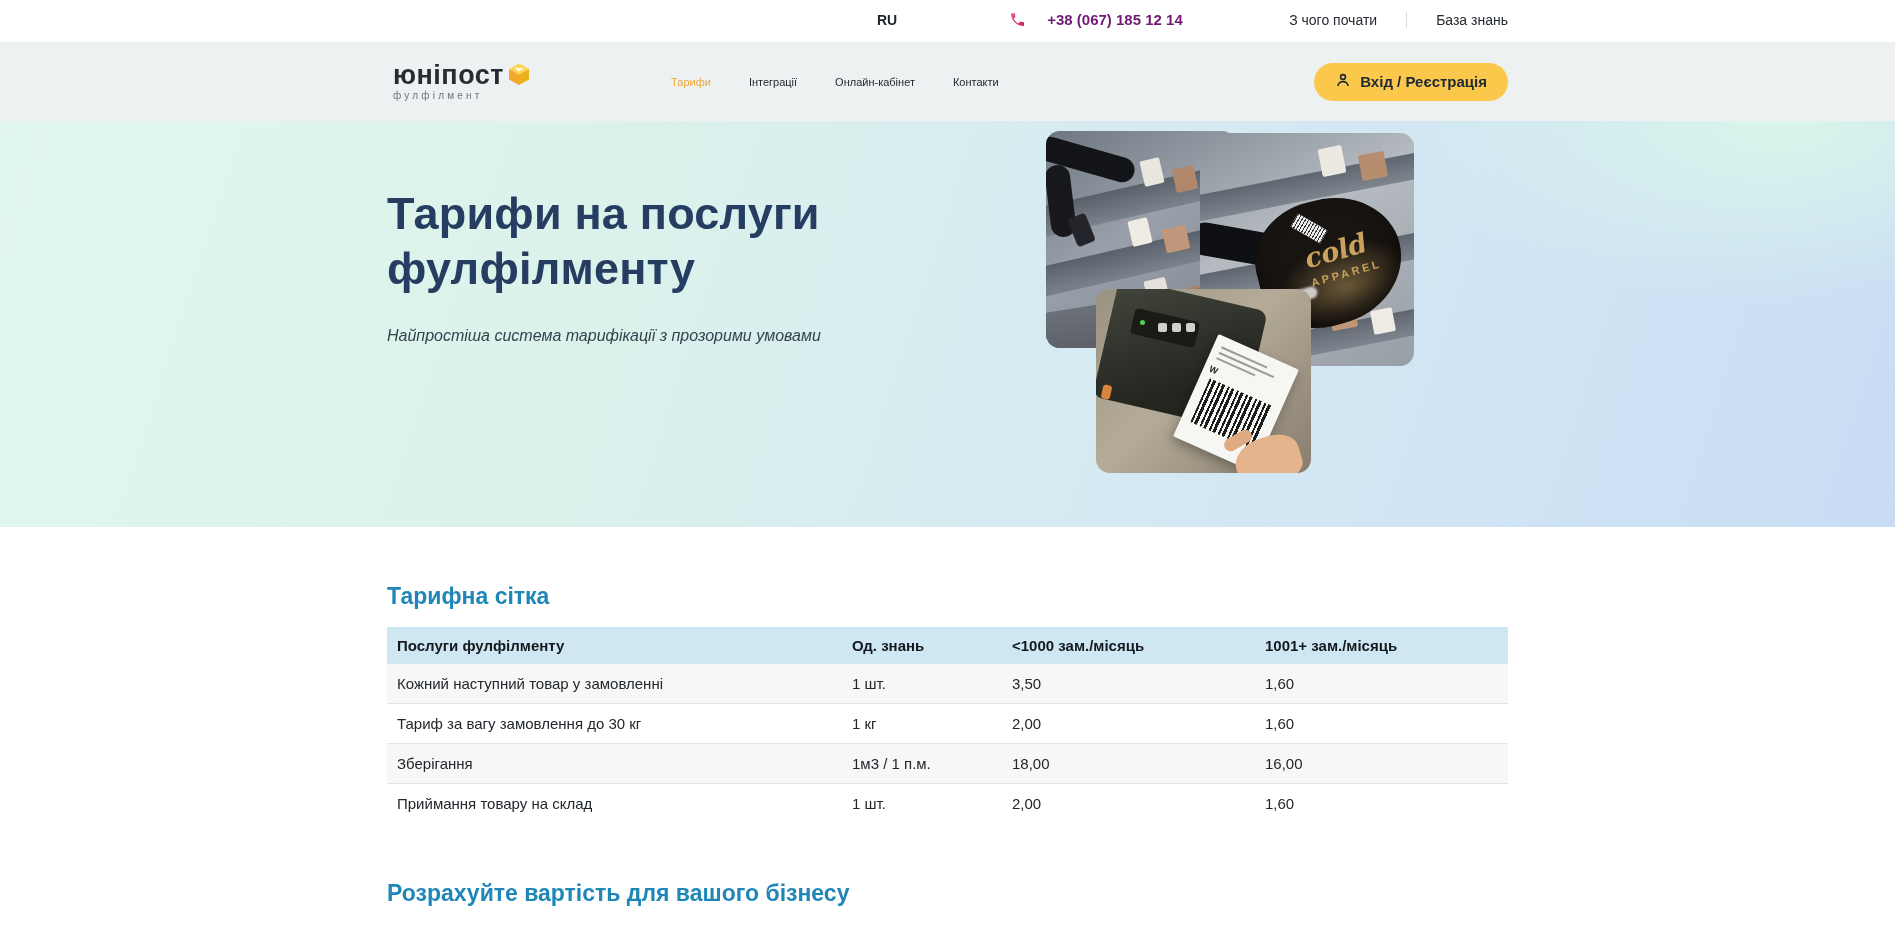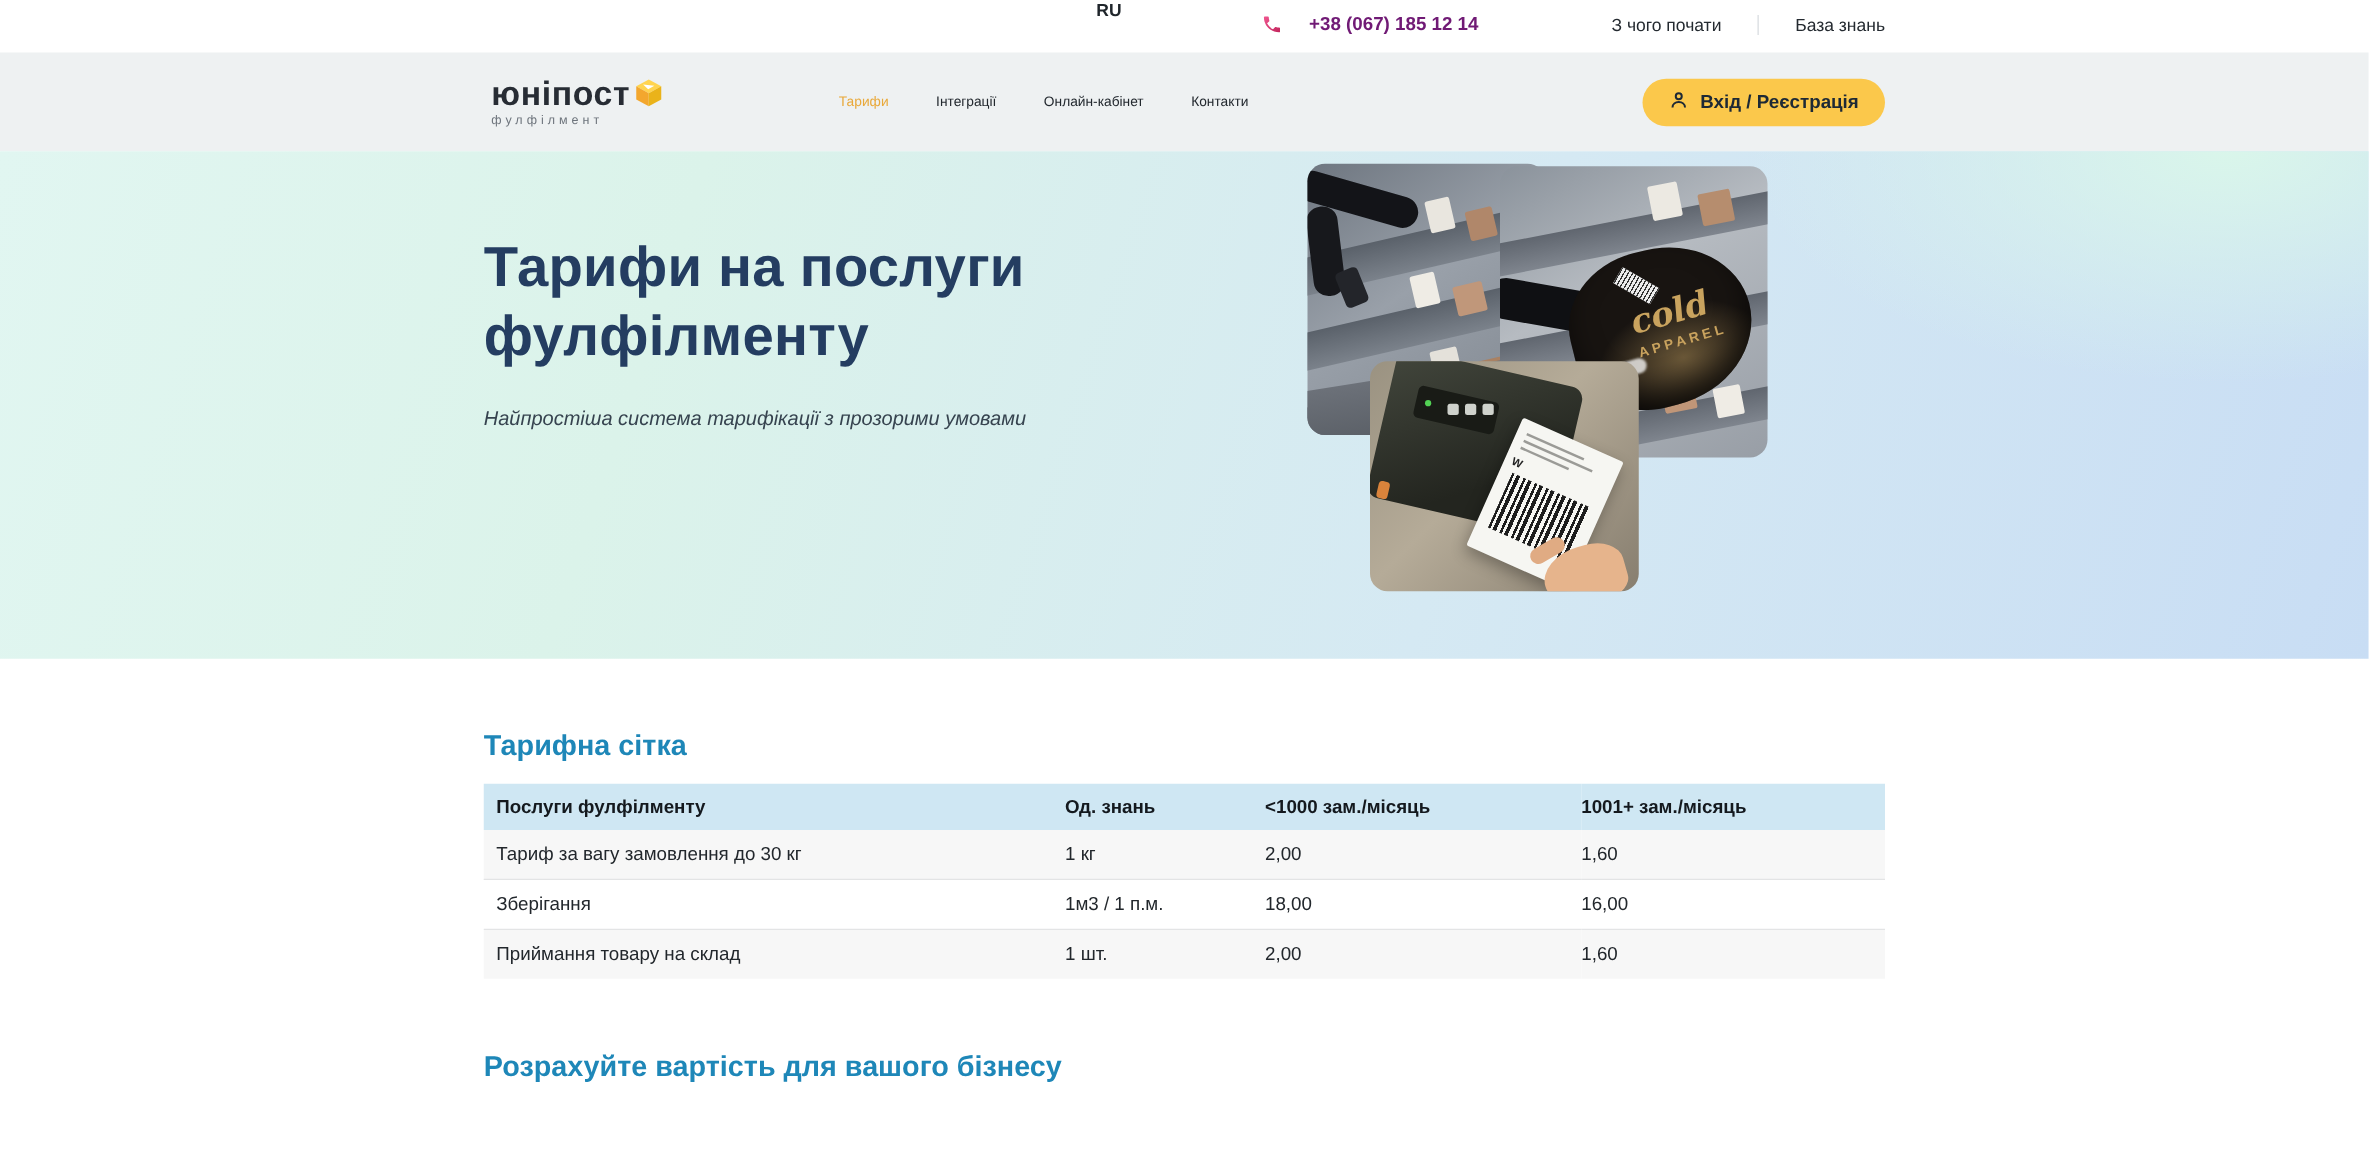--- a/index.html
+++ b/index.html
@@ -2,21 +2,21 @@
 <html style="--gold: #e9a93b; --button_yellow: #fbc84b; --navy: #243d61; --teal: #1e87b8; --phone_pink: #e4487e; --table_header_bg: #cfe7f3;"><head>
 <meta charset="utf-8">
 <style>
   * { box-sizing: border-box; margin: 0; padding: 0; }
   html, body { width: 1895px; height: 938px; overflow: hidden; background: #fff;
     font-family: "Liberation Sans", sans-serif; color: #23292f; }
   .container { width: 1121px; margin: 0 auto; position: relative; }
 
   
   .topbar { height: 42px; background: #fff; }
-  .topbar-inner { display: flex; height: 39px; }
+  .topbar-inner { display: flex; align-items: center; height: 39px; }
   .lang { margin-left: 490px; font-size: 14px; font-weight: 700; color: #1f252b; cursor: pointer; }
   .phone-link { display: flex; align-items: center; gap: 21px; margin-left: 112px;
     font-size: 15px; font-weight: 600; color: #701a75; cursor: pointer; }
   .phone-link svg { display: block; }
   .topbar-links { margin-left: auto; display: flex; align-items: center; gap: 19px; font-size: 14px; color: #242a30; }
   .topbar-links a { cursor: pointer; }
   .tb-divider { width: 1px; height: 16px; background: #d7dbdf; margin: 0 10px; }
 
   
   .header { height: 79px; background: #eef1f2; }
@@ -243,20 +243,26 @@
       <thead id="pricing-head">
           <tr>
             <th>Послуги фулфілменту</th>
             <th>Од. знань</th>
             <th>&lt;1000 зам./місяць</th>
             <th>1001+ зам./місяць</th>
           </tr>
         </thead>
       <tbody id="pricing-body">
           <tr>
+            <td>Кожний наступний товар у замовленні</td>
+            <td>1 шт.</td>
+            <td>3,50</td>
+            <td>1,60</td>
+          </tr>
+          <tr>
             <td>Тариф за вагу замовлення до 30 кг</td>
             <td>1 кг</td>
             <td>2,00</td>
             <td>1,60</td>
           </tr>
           <tr>
             <td>Зберігання</td>
             <td>1м3 / 1 п.м.</td>
             <td>18,00</td>
             <td>16,00</td>

